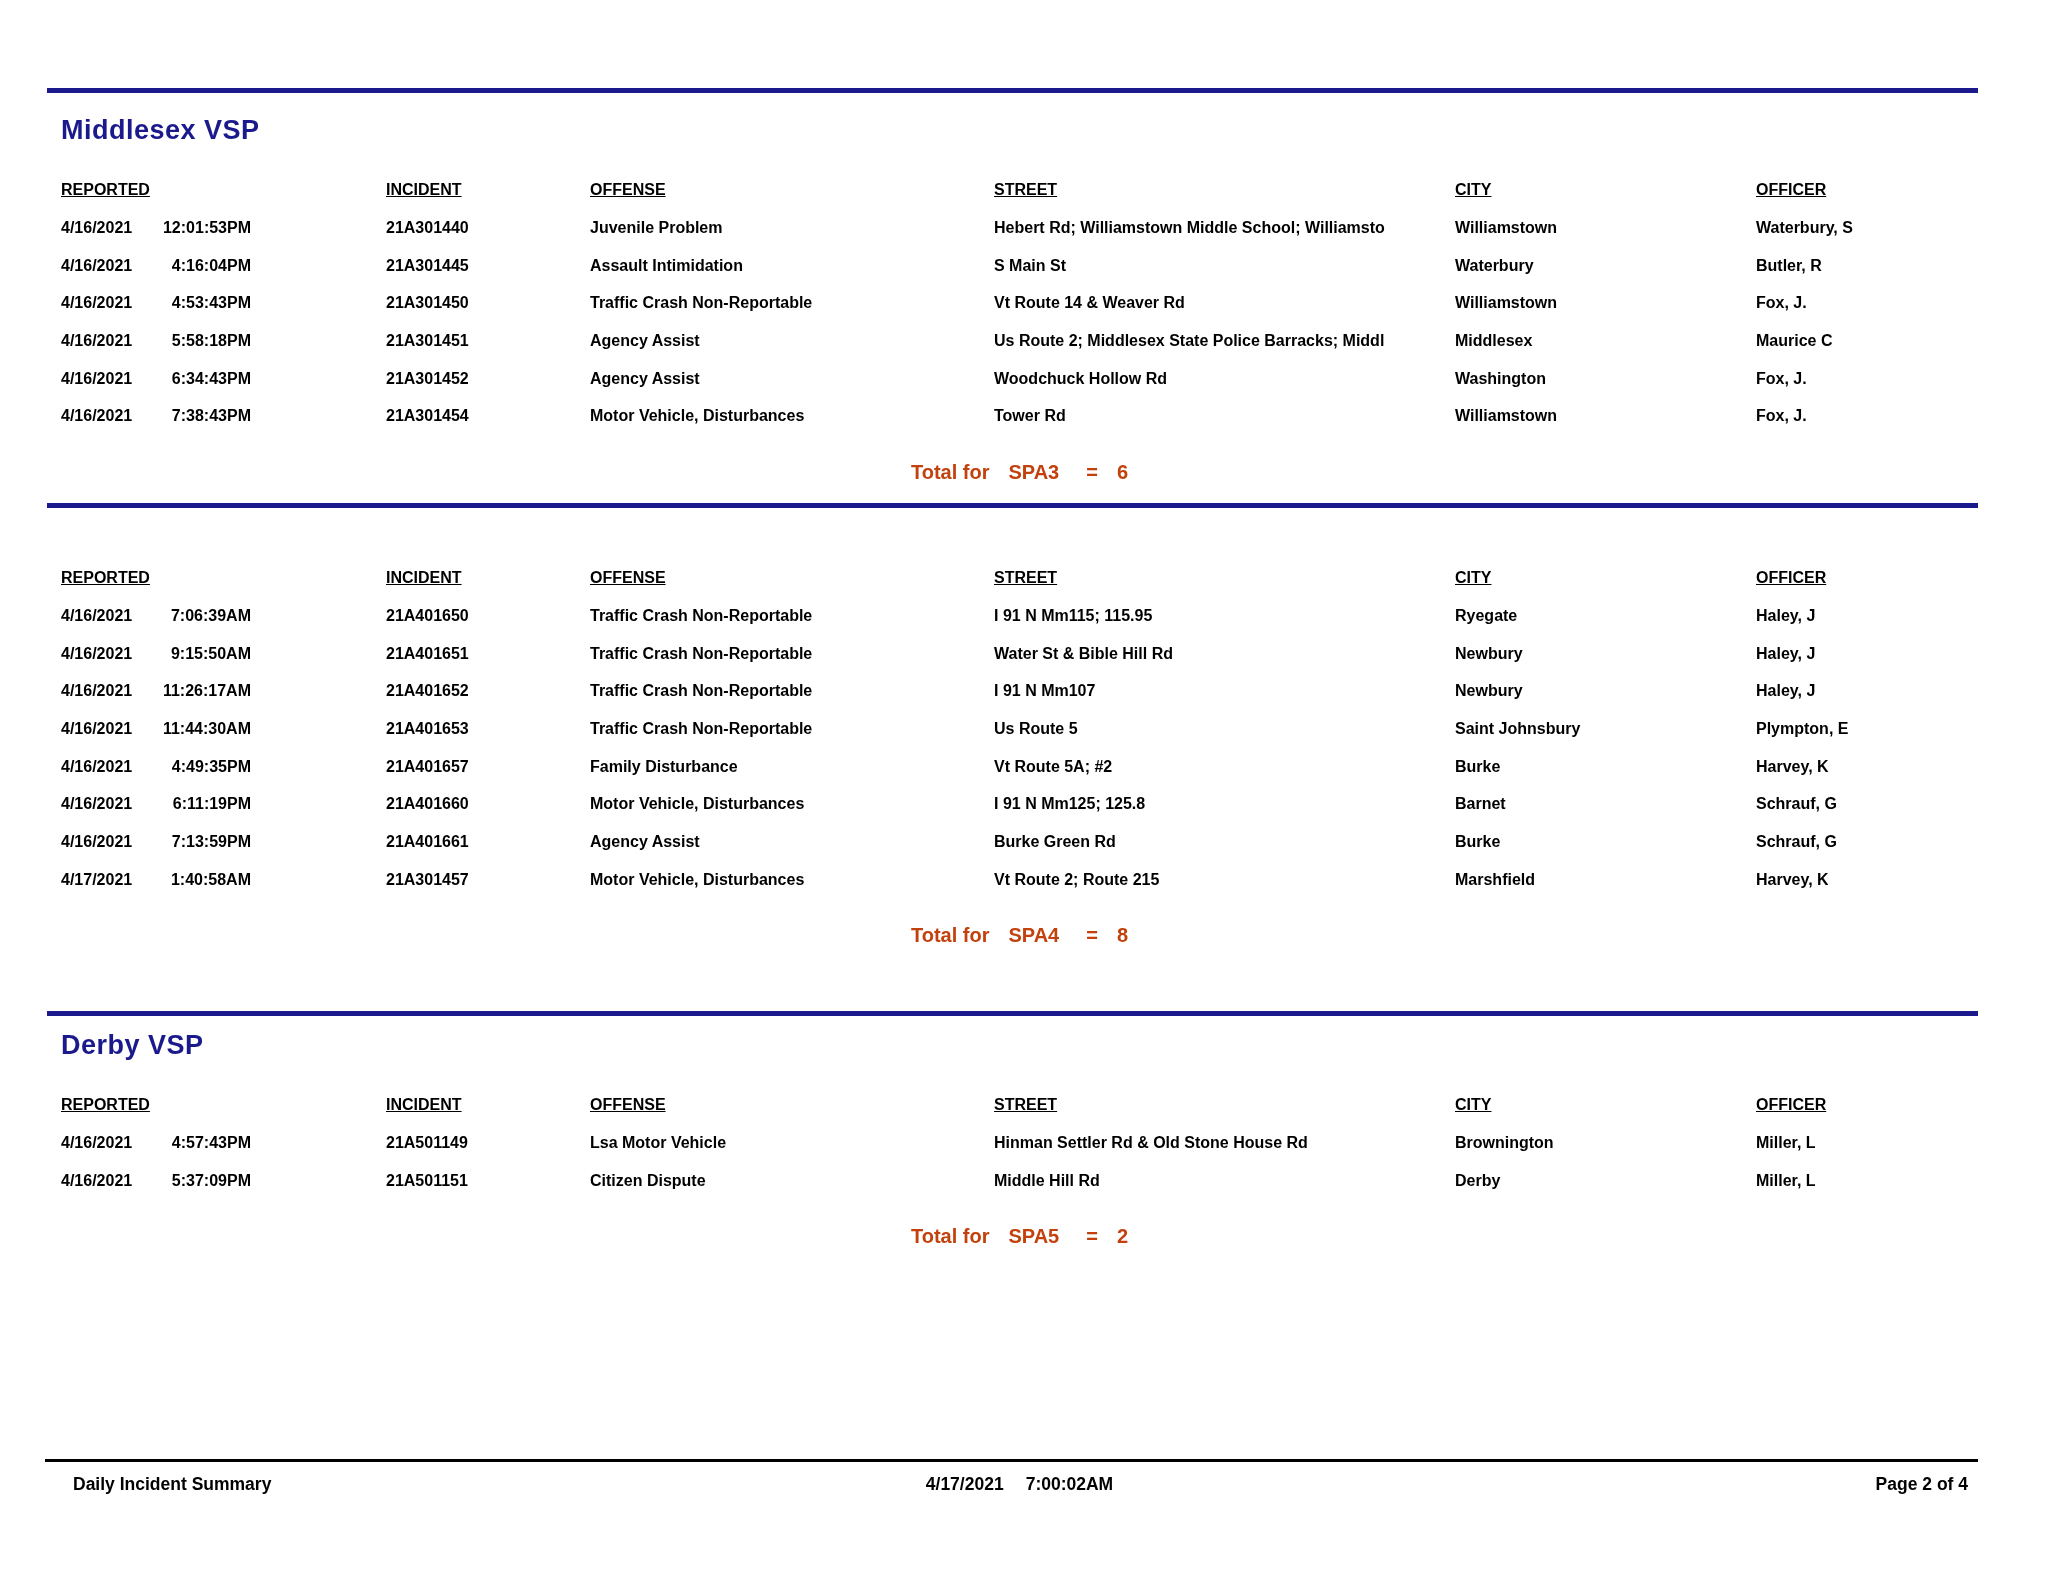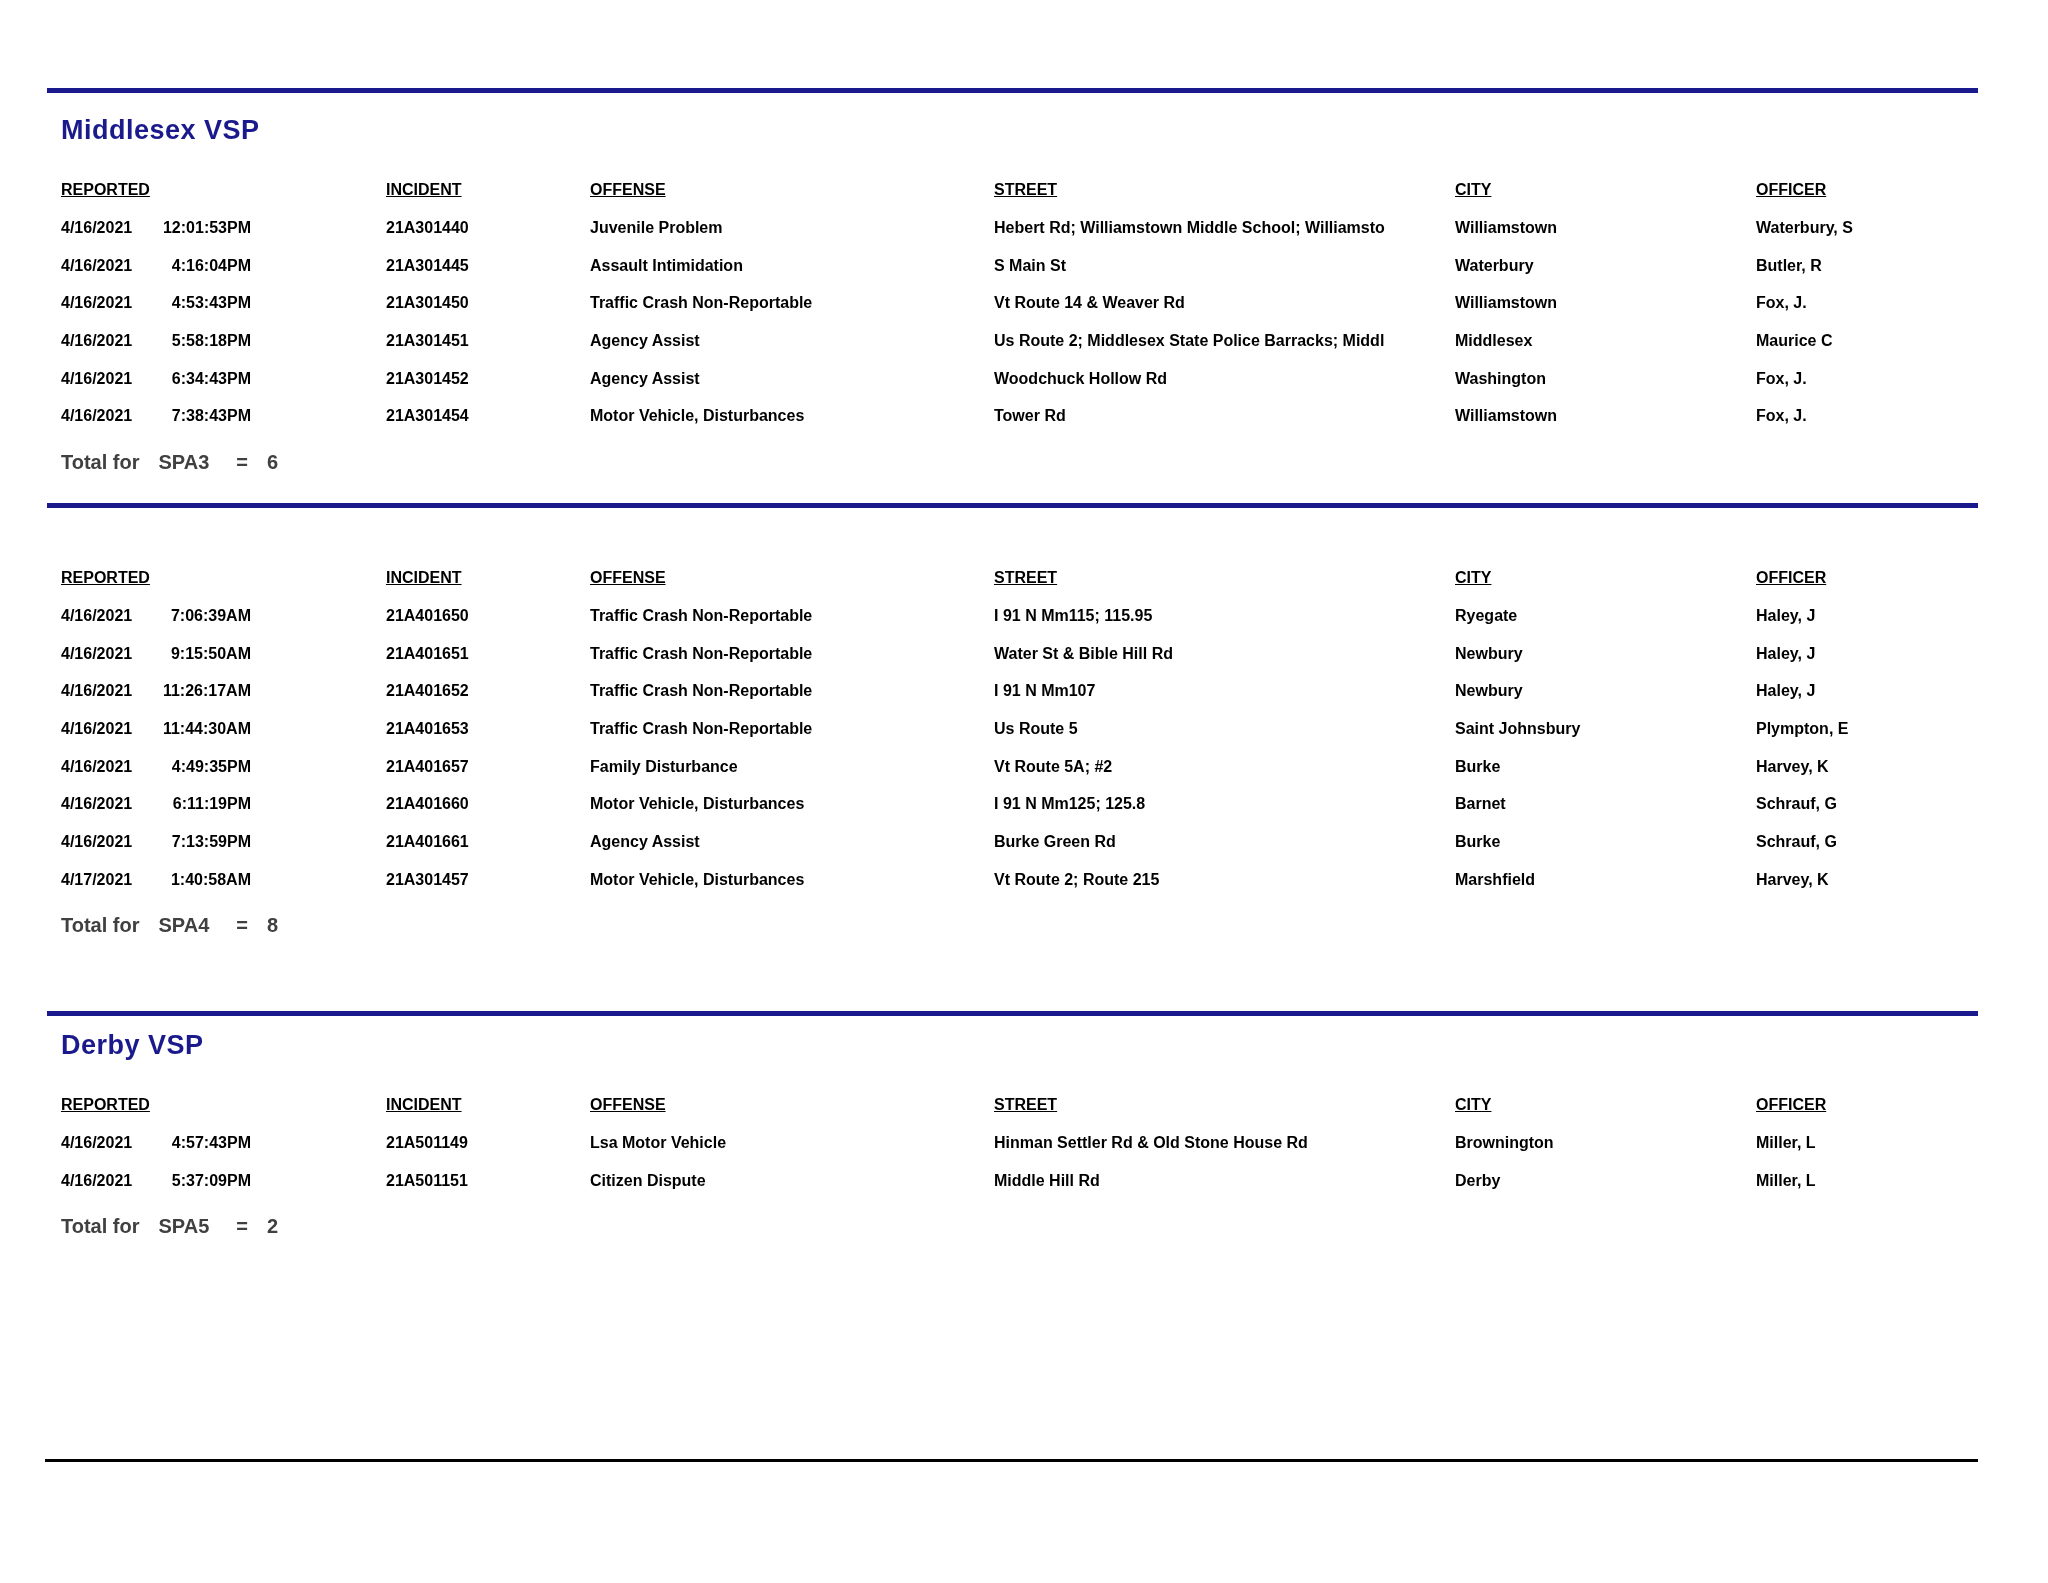--- a/index.html
+++ b/index.html
@@ -61,26 +61,27 @@
   }
   .cell {
     white-space: nowrap;
     overflow: hidden;
     padding-right: 10px;
   }
   .reported { display: flex; }
   .reported .d { width: 78px; }
   .reported .t { width: 112px; text-align: right; }
   .total {
-    margin-top: 8px;
+    margin-top: 18px;
     height: 38px;
     display: flex;
     align-items: center;
-    color: #404040;
+    color: #c2410c;
     font-size: 20px;
+    justify-content: center;
   }
   .total .code { margin-left: 19px; }
   .total .eq   { margin-left: 27px; }
   .total .val  { margin-left: 19px; }
   .footer {
     position: absolute;
     left: 61px;
     width: 1917px;
     top: 1474px;
     height: 28px;
@@ -340,14 +341,19 @@
     <div class="total">
       <span class="lbl">Total for</span>
       <span class="code">SPA5</span>
       <span class="eq">=</span>
       <span class="val">2</span>
     </div>
   </div>
 
   <div class="rule-footer" id="rule-bot"></div>
 
+  <div class="footer">
+    <span class="l">Daily Incident Summary</span>
+    <span class="c"><span>4/17/2021</span><span class="gap"></span><span>7:00:02AM</span></span>
+    <span class="r">Page 2 of 4</span>
+  </div>
 
 </div>
 
 </body></html>

